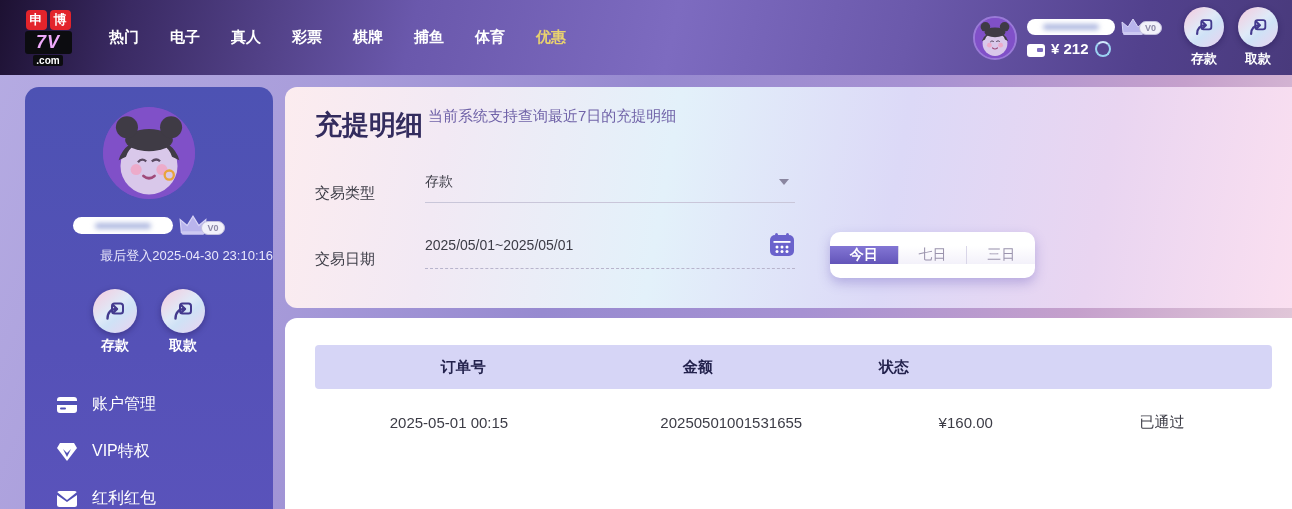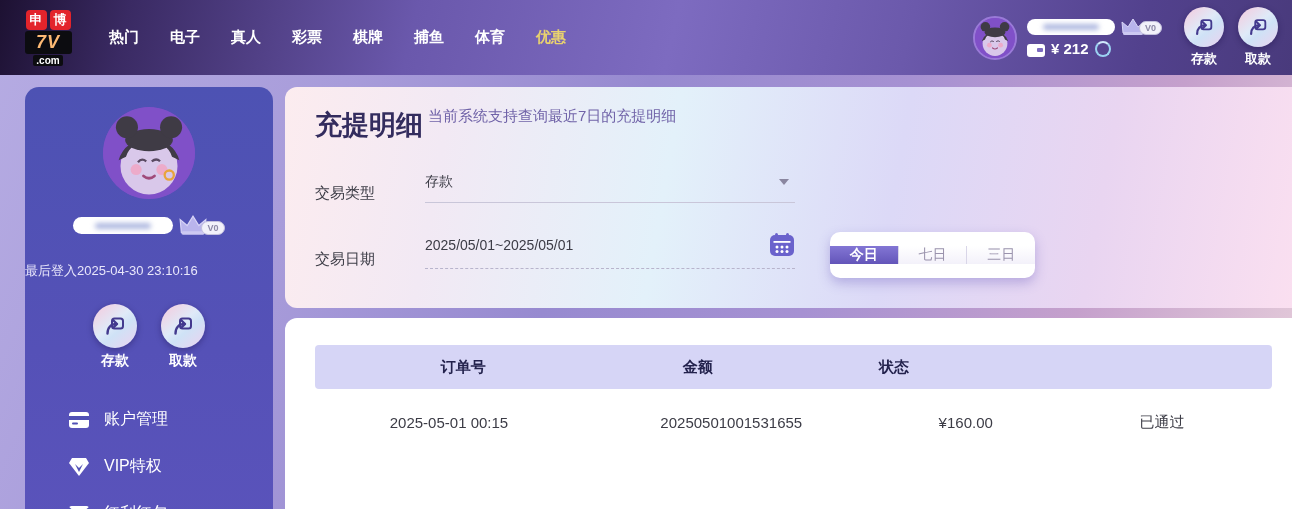--- a/index.html
+++ b/index.html
@@ -12,21 +12,21 @@
 
   
   .navbar {
     height:75px; width:100%;
     background:linear-gradient(103deg,#1d1132 0%,#3a2a63 10%,#6a58ac 32%,#7d6bc0 52%,#6b59ab 70%,#52418d 88%,#493a7c 100%);
     display:flex; align-items:center; position:relative; z-index:5;
   }
   .logo { margin-left:22px; width:52px; display:flex; flex-direction:column; align-items:center; gap:1px; cursor:pointer; }
   .logo-row { display:flex; gap:3px; }
   .logo-sq { width:21px; height:20px; background:#e3242b; border-radius:4px; color:#fff; font-size:13px; font-weight:bold; display:flex; align-items:center; justify-content:center; }
-  .logo-main { width:47px; height:23px; background:#0c0c10; border-radius:3px; color:#fdba74; font-weight:bold; font-style:italic; font-size:18px; display:flex; align-items:center; justify-content:center; letter-spacing:1px; }
+  .logo-main { width:47px; height:23px; background:#0c0c10; border-radius:3px; color:#f0abfc; font-weight:bold; font-style:italic; font-size:18px; display:flex; align-items:center; justify-content:center; letter-spacing:1px; }
   .logo-com { background:#0c0c10; color:#fff; font-weight:bold; font-size:10px; border-radius:2px; padding:0 3px; line-height:11px; }
 
   .nav-items { display:flex; margin-left:35px; gap:31px; }
   .nav-item { color:#fff; font-size:15px; font-weight:bold; cursor:pointer; white-space:nowrap; }
   .nav-item.active { color:#e9d26e; }
 
   .nav-right { margin-left:auto; margin-right:14px; display:flex; align-items:center; }
   .avatar-sm { width:44px; height:44px; border-radius:50%; overflow:hidden; border:2px solid #9a7ad8; background:#8050c8; flex:0 0 auto; cursor:pointer; }
   .user-info { margin-left:10px; display:flex; flex-direction:column; gap:4px; }
   .user-top { display:flex; align-items:center; gap:6px; }
@@ -47,26 +47,26 @@
 
   
   .sidebar {
     position:absolute; left:25px; top:87px; width:248px; height:440px;
     background:linear-gradient(180deg,#4d52b3 0%,#5551b7 60%,#5a53bb 100%);
     border-radius:14px 14px 0 0; z-index:4; overflow:hidden;
   }
   .sb-avatar { width:92px; height:92px; border-radius:50%; overflow:hidden; margin:20px auto 0; background:#7b4fc8; }
   .sb-userrow { display:flex; align-items:center; justify-content:center; gap:6px; margin-top:16px; }
   .sb-userrow .blur-pill { width:100px; height:17px; }
-  .sb-login { text-align:left; color:#e9e7fb; font-size:13px; margin-top:26px; }
+  .sb-login { text-align:right; color:#e9e7fb; font-size:13px; margin-top:11px; }
   .sb-quick { display:flex; justify-content:center; gap:24px; margin-top:24px; }
   .sb-quick .circle-grad { width:44px; height:44px; }
   .sb-quick span.lbl { color:#fff; font-size:14px; font-weight:bold; margin-top:4px; }
   .sb-menu { margin-top:26px; }
-  .sb-item { display:flex; align-items:center; gap:15px; padding-left:44px; height:47px; color:#fff; font-size:16px; cursor:pointer; }
+  .sb-item { display:flex; align-items:center; gap:15px; padding-left:32px; height:47px; color:#fff; font-size:16px; cursor:pointer; }
   .sb-item .ico { width:20px; height:20px; display:flex; align-items:center; justify-content:center; }
 
   
   .filter-card {
     position:absolute; left:285px; top:87px; right:0; height:221px;
     background:linear-gradient(100deg,#fcecef 0%,#f2e9f4 16%,#e3f1fa 38%,#dcd9f7 60%,#e9d5f1 80%,#fadff0 100%);
     border-radius:12px 0 0 12px; z-index:3; padding:20px 0 0 30px;
   }
   .title-row { display:flex; align-items:flex-start; gap:5px; }
   .page-title { font-size:27px; font-weight:bold; color:#332c5e; }

